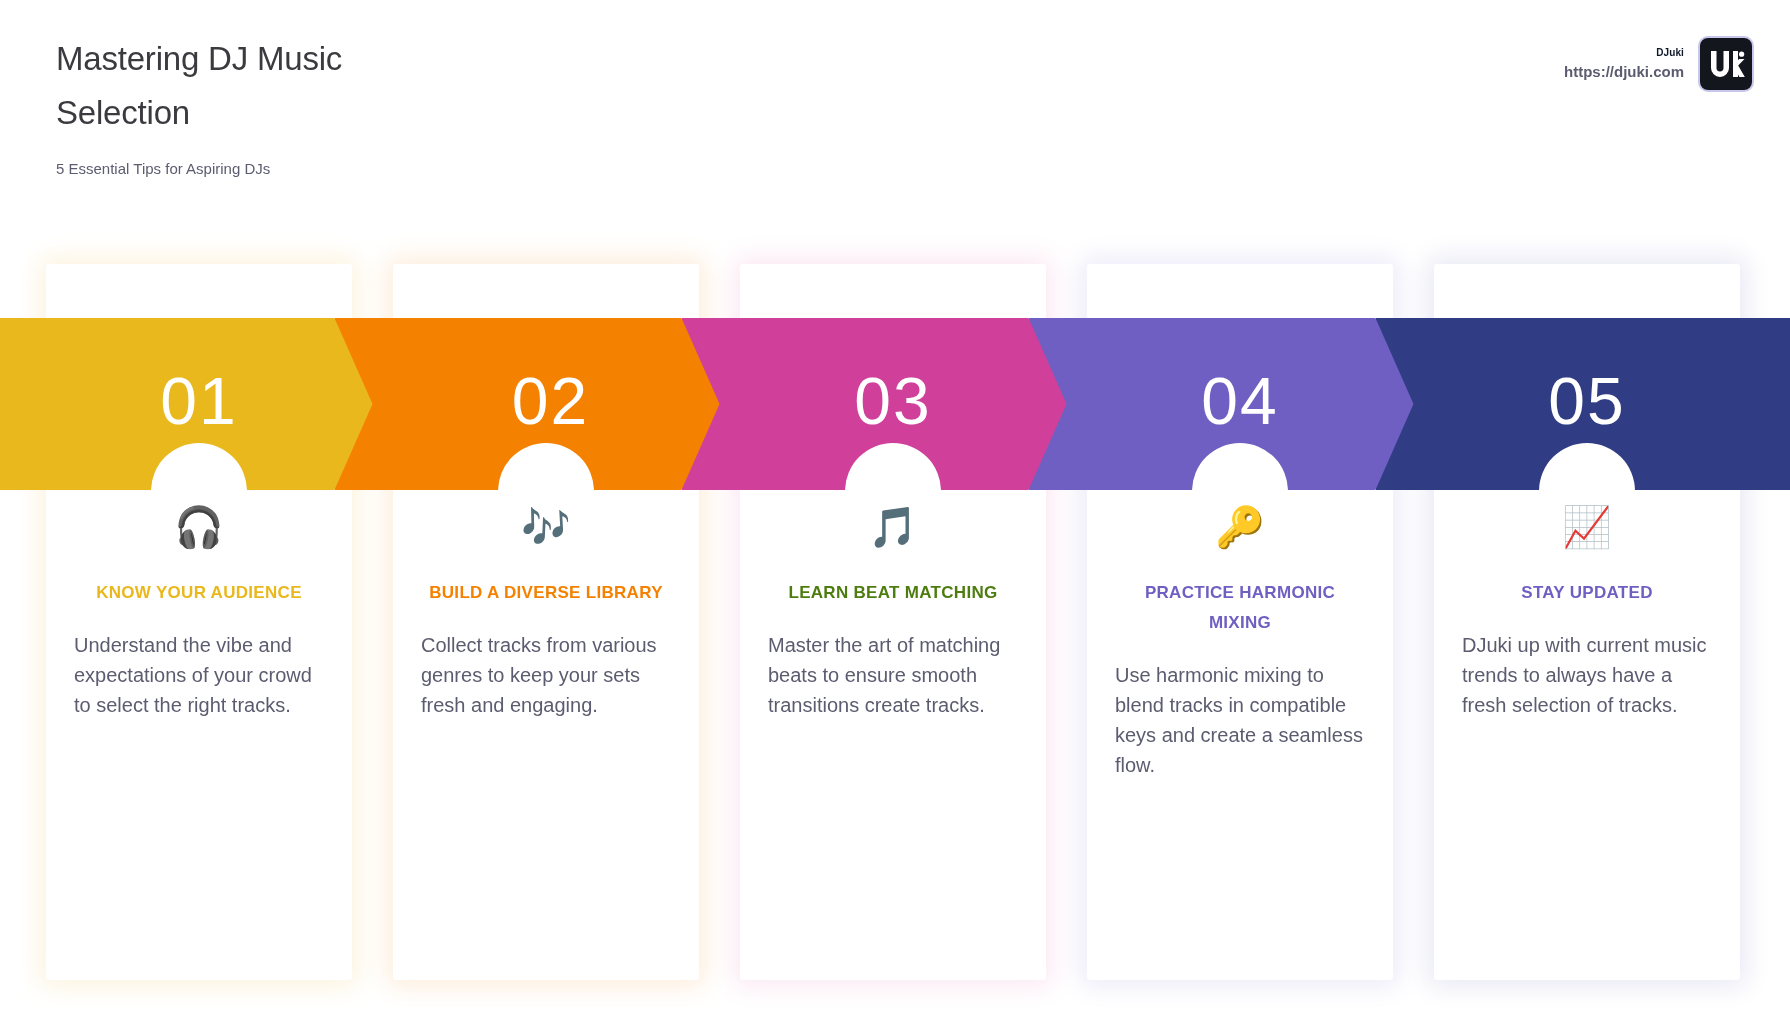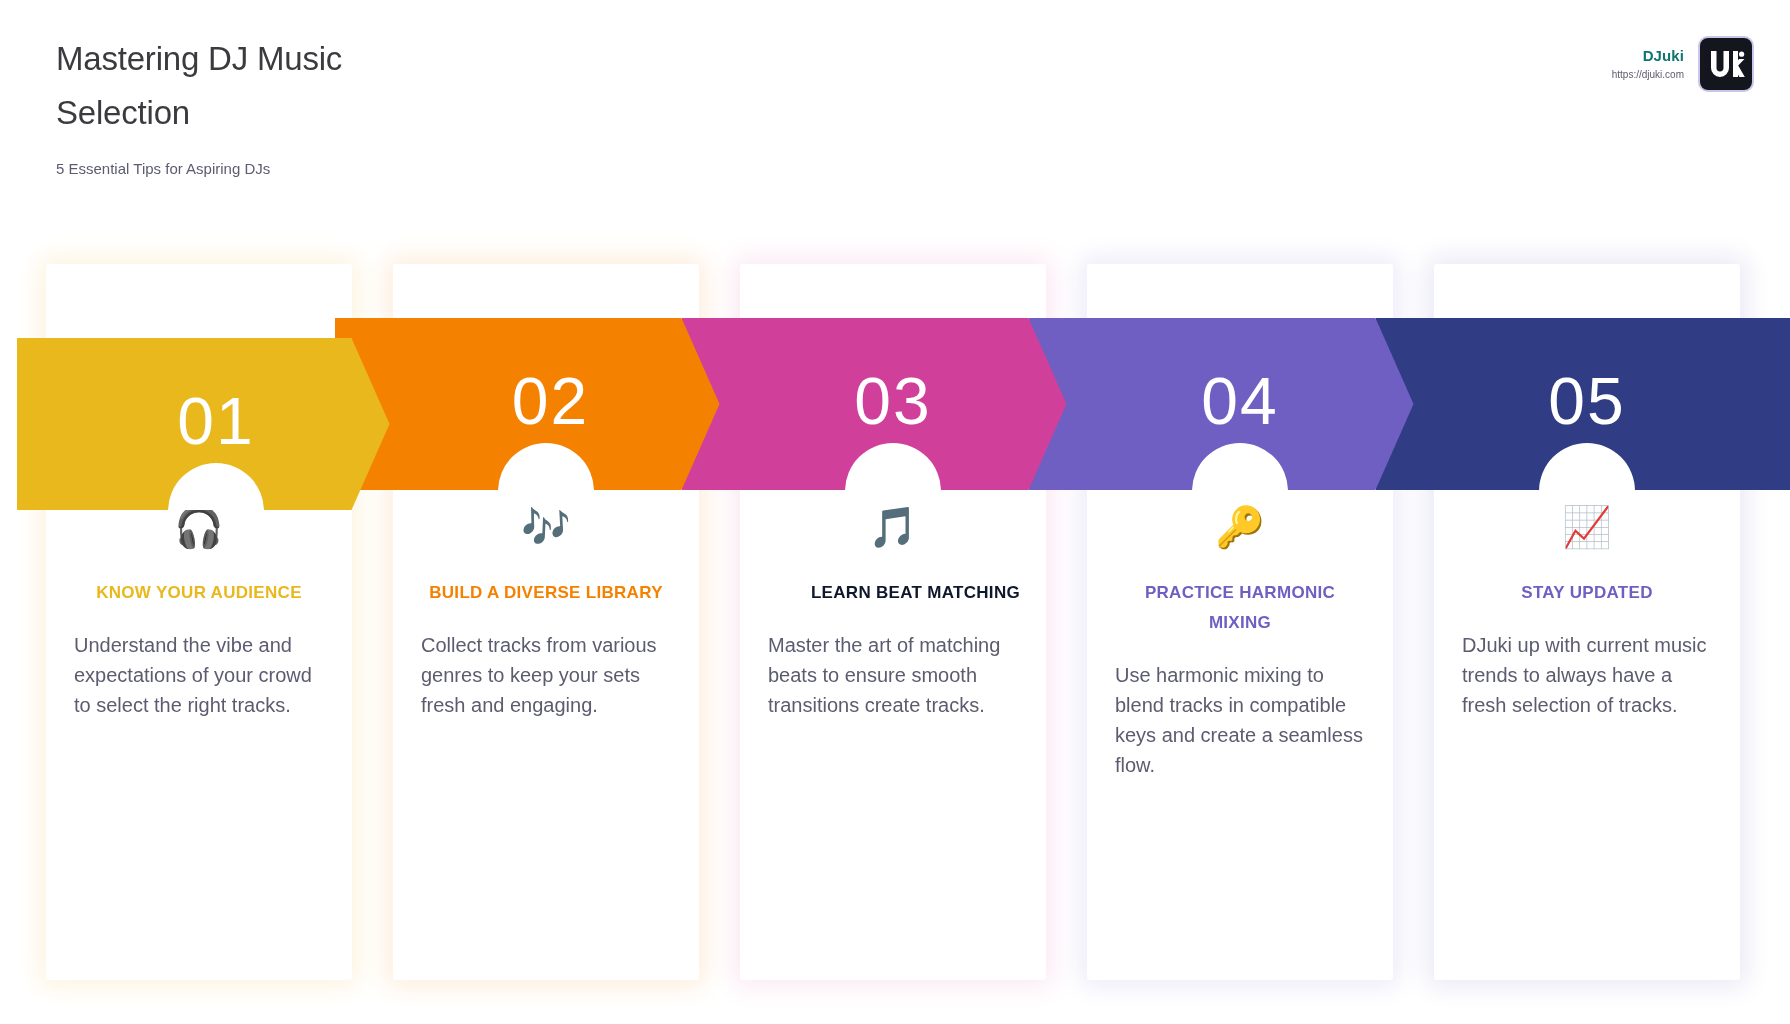--- a/index.html
+++ b/index.html
@@ -58,29 +58,29 @@
     align-items: center;
     gap: 14px;
   }
 
   .brand-text {
     text-align: right;
     line-height: 1.35;
   }
 
   .brand-name {
+    font-size: 10px;
+    font-weight: 700;
+    color: #0f172a;
+    letter-spacing: 0.1px;
+  }
+
+  .brand-url {
     font-size: 15px;
     font-weight: 700;
-    color: #0f766e;
-    letter-spacing: 0.1px;
-  }
-
-  .brand-url {
-    font-size: 10px;
-    font-weight: 400;
     color: #5c5c70;
     margin-top: 2px;
   }
 
   .brand-logo {
     width: 56px;
     height: 56px;
     border-radius: 10px;
     background: #14161d;
     border: 2px solid #c9c6ec;
@@ -225,42 +225,42 @@
       <div class="card" style="left: 393px; box-shadow: rgb(253, 238, 221) 0px 0px 26px 7px;">
         <div class="card-body">
           <span class="card-icon">🎶</span>
           <div class="card-title" style="color: rgb(245, 129, 1);">Build a Diverse Library</div>
           <div class="card-text">Collect tracks from various genres to keep your sets fresh and engaging.</div>
         </div>
       </div>
       <div class="card" style="left: 740px; box-shadow: rgb(251, 233, 243) 0px 0px 26px 7px;">
         <div class="card-body">
           <span class="card-icon">🎵</span>
-          <div class="card-title" style="color: #0f172a; text-align: right;">Learn Beat Matching</div>
+          <div class="card-title" style="color: #4d7c0f;">Learn Beat Matching</div>
           <div class="card-text">Master the art of matching beats to ensure smooth transitions create tracks.</div>
         </div>
       </div>
       <div class="card" style="left: 1087px; box-shadow: rgb(238, 235, 248) 0px 0px 26px 7px;">
         <div class="card-body">
           <span class="card-icon">🔑</span>
           <div class="card-title" style="color: rgb(111, 95, 194); text-align: center;">Practice Harmonic Mixing</div>
           <div class="card-text">Use harmonic mixing to blend tracks in compatible keys and create a seamless flow.</div>
         </div>
       </div>
       <div class="card" style="left: 1434px; box-shadow: rgb(233, 233, 245) 0px 0px 26px 7px;">
         <div class="card-body">
           <span class="card-icon">📈</span>
           <div class="card-title" style="color: rgb(111, 95, 194);">Stay Updated</div>
           <div class="card-text">DJuki up with current music trends to always have a fresh selection of tracks.</div>
         </div>
       </div>
     </div>
 
   <div class="strip">
-      <div class="band" style="left: 17px; width: 372.5px; background: rgb(233, 184, 28); z-index: 5; clip-path: polygon(0px 0px, calc(100% - 38px) 0px, 100% 50%, calc(100% - 38px) 100%, 0px 100%); margin-top: 20px;">
+      <div class="band" style="left: 0px; width: 372.5px; background: rgb(233, 184, 28); z-index: 5; clip-path: polygon(0px 0px, calc(100% - 38px) 0px, 100% 50%, calc(100% - 38px) 100%, 0px 100%);">
         <div class="band-num" style="position: absolute; left: 199px; transform: translate(-50%, -3px);">01</div>
         <div class="notch" style="left: 199px;"></div>
       </div>
       <div class="band" style="left: 334.5px; width: 385px; background: rgb(245, 129, 1); z-index: 4; clip-path: polygon(0px 0px, calc(100% - 38px) 0px, 100% 50%, calc(100% - 38px) 100%, 0px 100%);">
         <div class="band-num" style="position: absolute; left: 216px; transform: translate(-50%, -3px);">02</div>
         <div class="notch" style="left: 211.5px;"></div>
       </div>
       <div class="band" style="left: 681.5px; width: 385px; background: rgb(208, 64, 154); z-index: 3; clip-path: polygon(0px 0px, calc(100% - 38px) 0px, 100% 50%, calc(100% - 38px) 100%, 0px 100%);">
         <div class="band-num" style="position: absolute; left: 211.5px; transform: translate(-50%, -3px);">03</div>
         <div class="notch" style="left: 211.5px;"></div>

